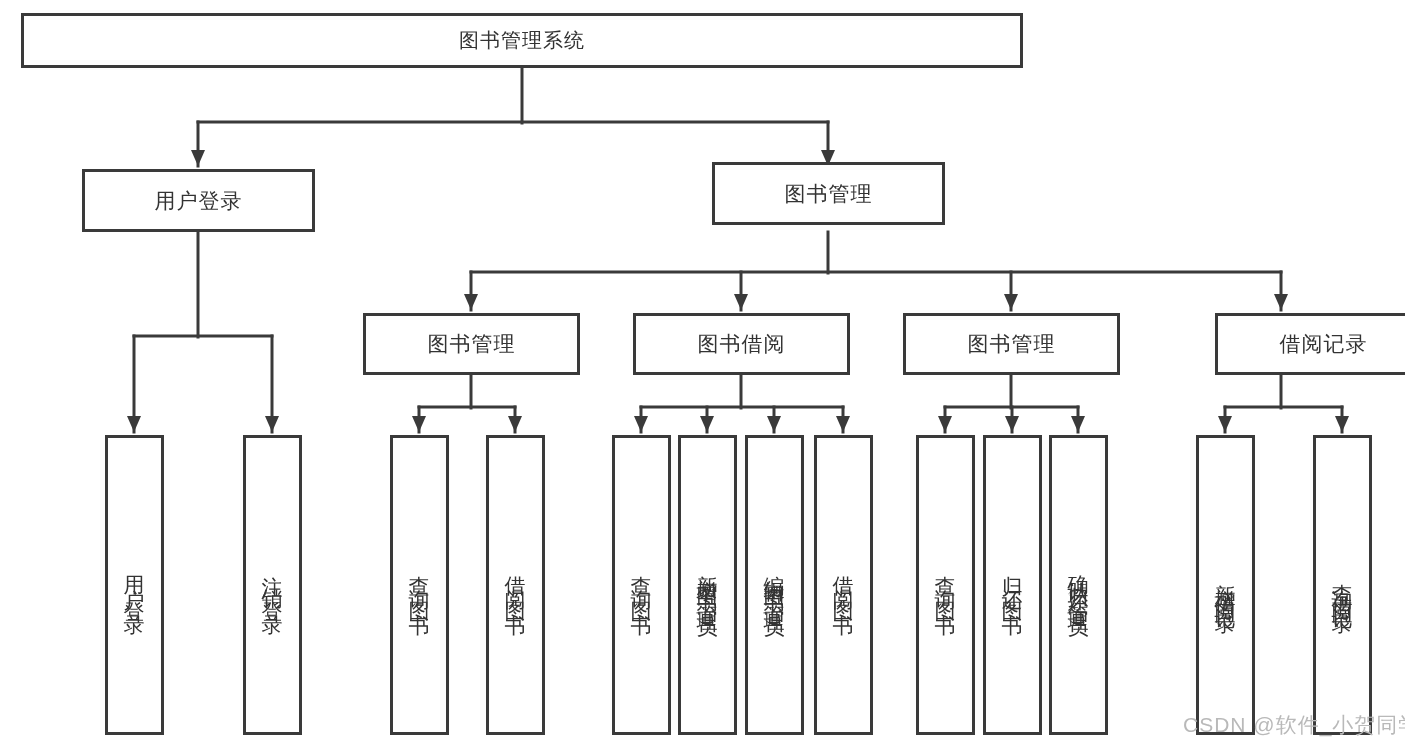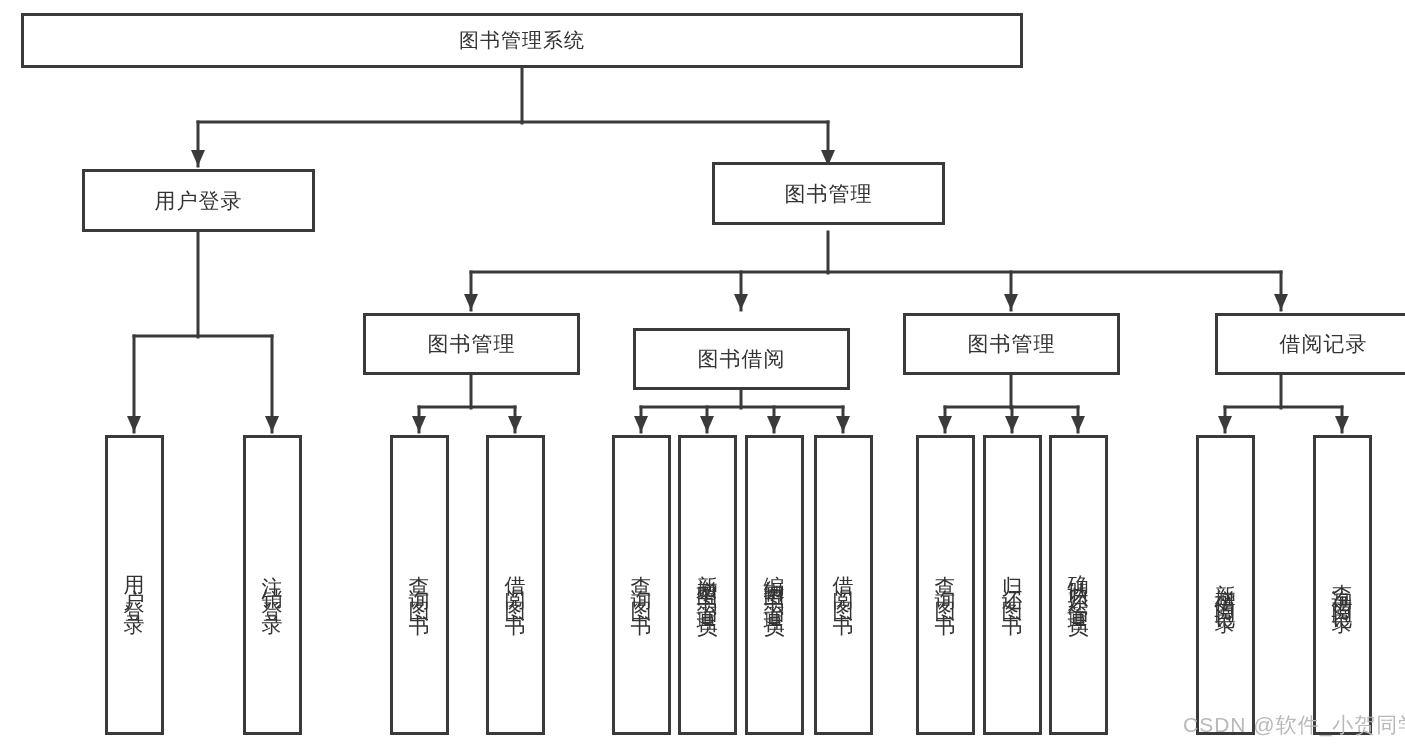--- a/index.html
+++ b/index.html
@@ -141,21 +141,21 @@
       <line x1="1342" y1="407" x2="1342" y2="432" marker-end="url(#arrow)"></line>
     </g>
   </svg>
 
   <div class="box hbox root" style="left:21px;top:13px;width:1002px;height:55px;">图书管理系统</div>
 
   <div class="box hbox" style="left:82px;top:169px;width:233px;height:63px;">用户登录</div>
   <div class="box hbox" style="left:712px;top:162px;width:233px;height:63px;">图书管理</div>
 
   <div class="box hbox" style="left:363px;top:313px;width:217px;height:62px;">图书管理</div>
-  <div class="box hbox" style="left:633px;top:313px;width:217px;height:62px;margin-top:15px;">图书借阅</div>
+  <div class="box hbox" style="left:633px;top:313px;width:217px;height:62px;">图书借阅</div>
   <div class="box hbox" style="left:903px;top:313px;width:217px;height:62px;">图书管理</div>
   <div class="box hbox" style="left:1173px;top:313px;width:217px;height:62px;margin-left:42px;">借阅记录</div>
 
   <div class="box vbox" style="left:105px;">用户登录</div>
   <div class="box vbox" style="left:243px;">注销登录</div>
 
   <div class="box vbox" style="left:390px;">查询图书</div>
   <div class="box vbox" style="left:486px;">借阅图书</div>
 
   <div class="box vbox" style="left:612px;">查询图书</div>

